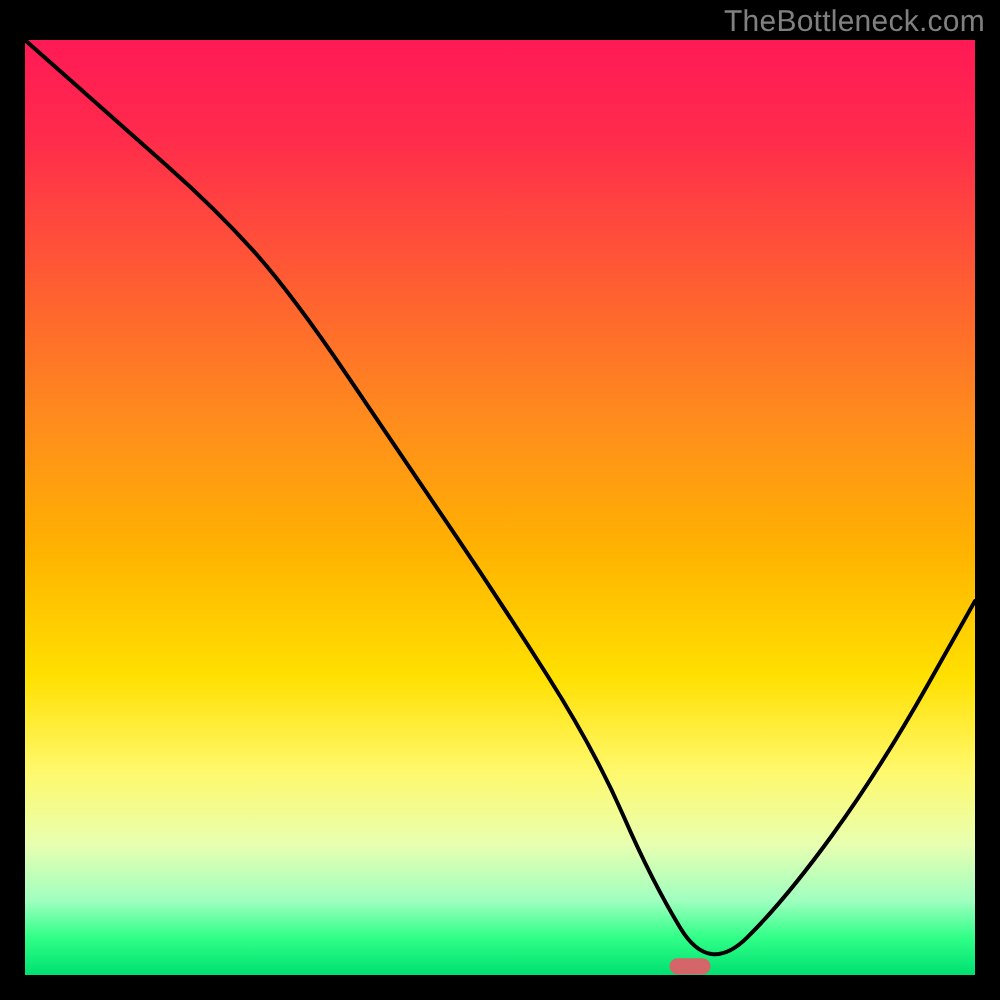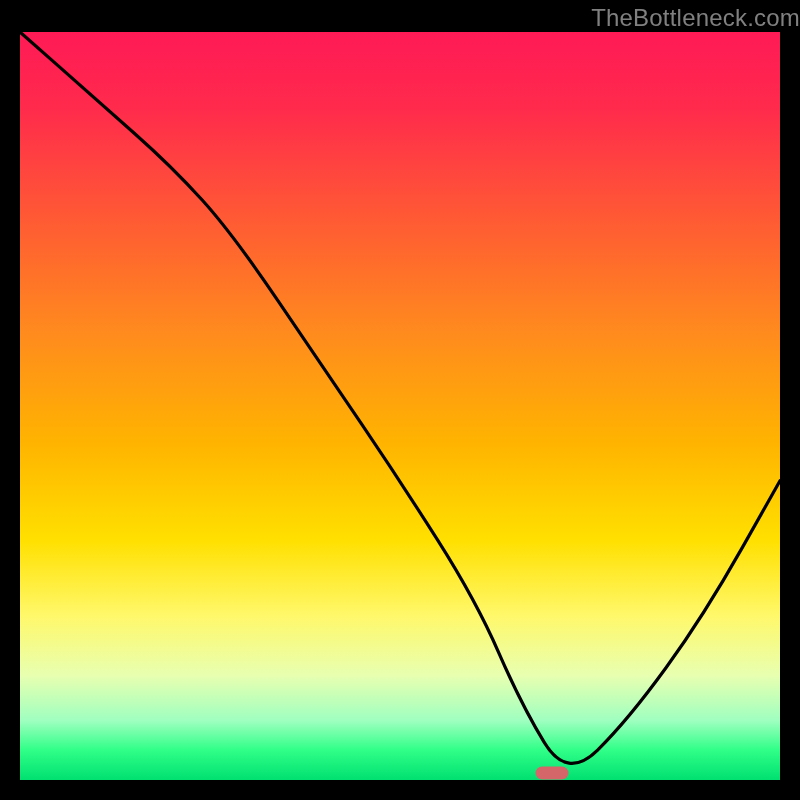--- a/index.html
+++ b/index.html
@@ -13,21 +13,21 @@
   }
   .frame {
     position: relative;
     width: 800px;
     height: 800px;
     background: #000;
   }
   .brand {
     position: absolute;
     top: 4px;
-    right: 0;
+    right: 12px;
     color: #808080;
     font-size: 24px;
     font-weight: 500;
     letter-spacing: 0.2px;
     z-index: 5;
   }
   .plot {
     position: absolute;
     left: 20px;
     top: 32px;

